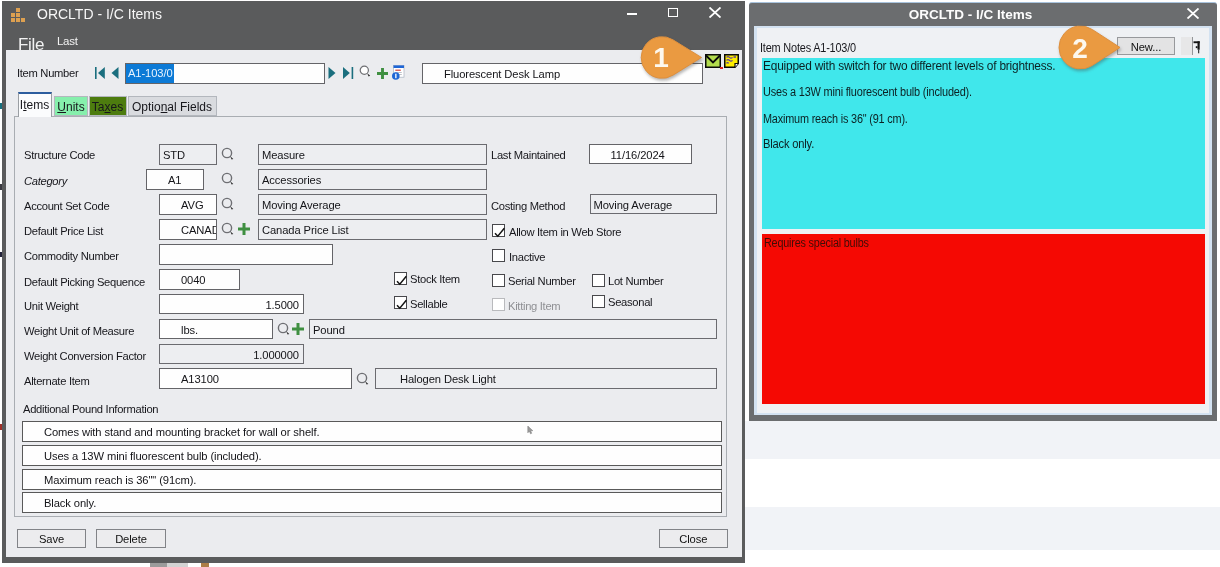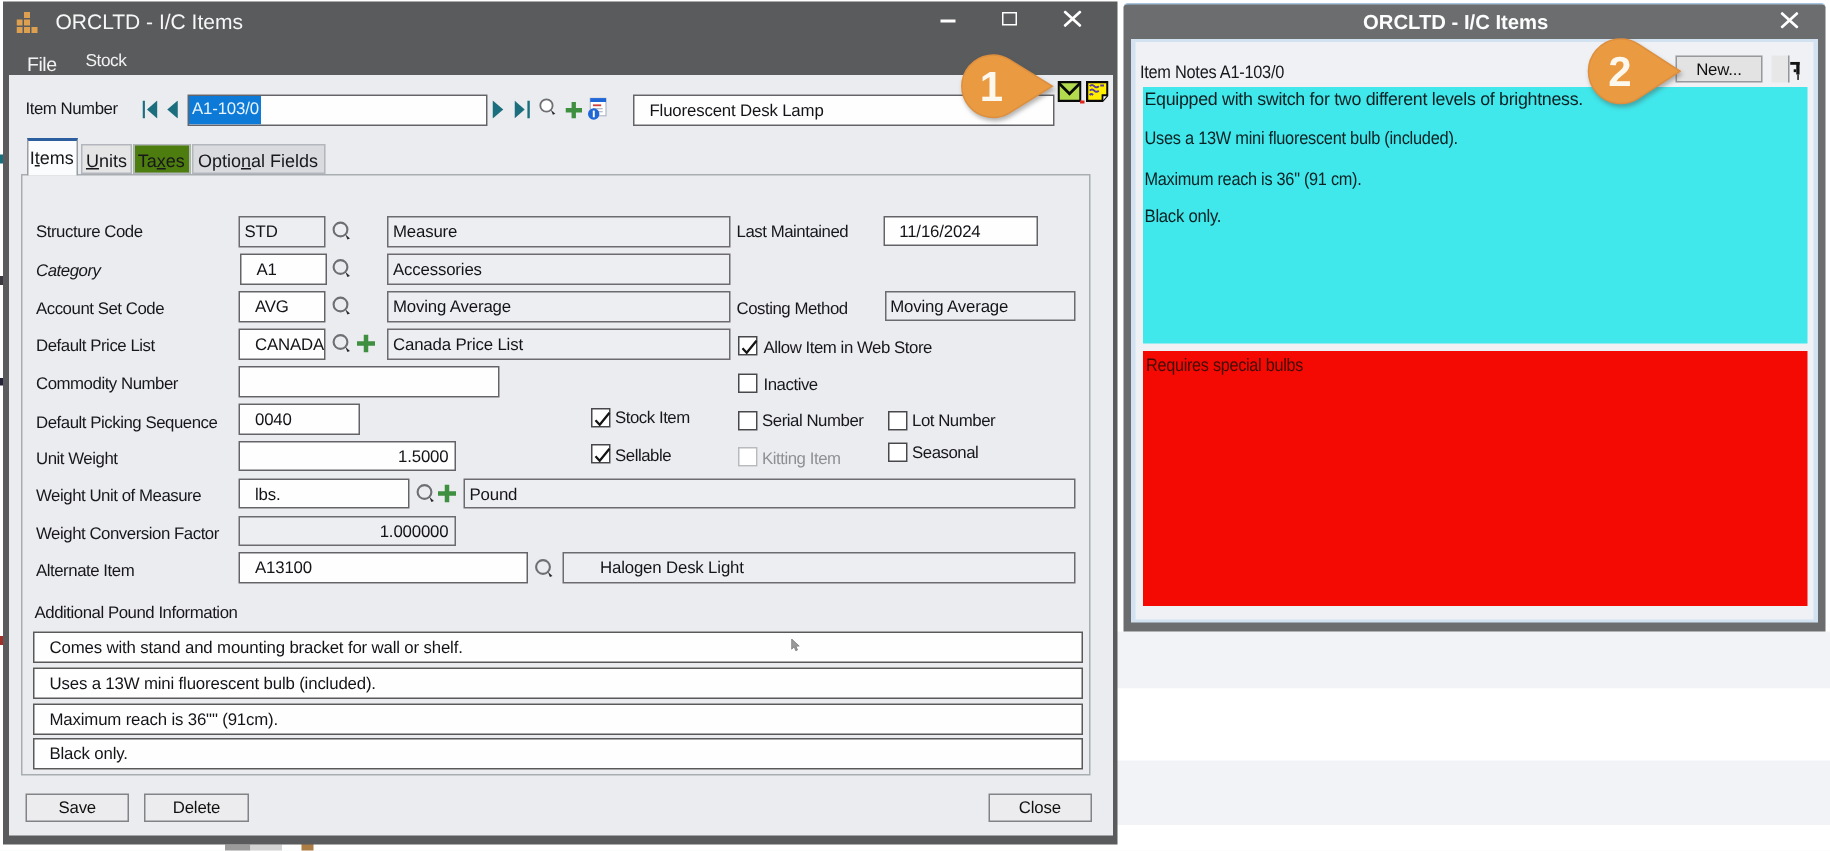--- a/index.html
+++ b/index.html
@@ -1,21 +1,21 @@
 <!DOCTYPE html>
 <html><head>
 <meta charset="utf-8">
 <style>
 * { margin:0; padding:0; box-sizing:border-box; }
 html,body { width:1220px; height:567px; overflow:hidden; background:#ffffff;
   font-family:"Liberation Sans", sans-serif; }
 .abs { position:absolute; }
 .lbl { position:absolute; font-size:11.2px; letter-spacing:-0.3px; color:#17171c; white-space:nowrap; }
 .fld { position:absolute; background:#fefefe; border:1px solid #646468;
-  font-size:11.2px; letter-spacing:-0.1px; color:#141418; padding:4px 0 0 10px; white-space:nowrap; overflow:hidden; }
+  font-size:11.2px; letter-spacing:-0.1px; color:#141418; padding:4px 0 0 21px; white-space:nowrap; overflow:hidden; }
 .dfld { position:absolute; background:#edeef1; border:1px solid #6b6b70;
   font-size:11.2px; letter-spacing:-0.1px; color:#141418; padding:4px 0 0 3px; white-space:nowrap; overflow:hidden; }
 .cb { position:absolute; width:13px; height:13px; background:#fff; border:1px solid #48484c; }
 .btn { position:absolute; background:#ececee; border:1px solid #818387;
   font-size:11.2px; letter-spacing:-0.1px; color:#111; text-align:center; padding-top:3px; }
 </style>
 </head>
 <body>
 
 <div class="abs" style="left:600px; top:421px; width:620px; height:38px; background:#f1f3f7;"></div>
@@ -48,22 +48,22 @@
   </svg>
 </div>
 <div class="lbl" style="left:37px; top:6px; font-size:14px; letter-spacing:0; color:#f7f7f7;">ORCLTD - I/C Items</div>
 
 <div class="abs" style="left:627px; top:12.5px; width:10px; height:2px; background:#fff;"></div>
 <div class="abs" style="left:668px; top:8px; width:10px; height:9px; border:1.5px solid #fff;"></div>
 <svg class="abs" style="left:709px; top:7px;" width="12" height="11">
   <path d="M0.5,0.5 L11.5,10.5 M11.5,0.5 L0.5,10.5" stroke="#fff" stroke-width="1.8"></path>
 </svg>
 
-<div class="lbl" style="left:18px; top:35px; font-size:13px; color:#f2f2f2;">File</div>
-<div class="lbl" style="left:57px; top:35px; font-size:11.5px; color:#f2f2f2;">Stock</div>
+<div class="lbl" style="left:18px; top:35px; font-size:17px; color:#f2f2f2;">File</div>
+<div class="lbl" style="left:57px; top:35px; font-size:11.5px; color:#f2f2f2;">Last</div>
 
 <div class="lbl" style="left:17px; top:67px;">Item Number</div>
 <svg class="abs" style="left:94.5px; top:67px;" width="11" height="12">
   <rect x="0" y="0" width="1.6" height="12" fill="#1a6e7e"></rect>
   <path d="M9.8,0 L3,6 L9.8,12 Z" fill="#1a6e7e"></path>
 </svg>
 <svg class="abs" style="left:110.5px; top:67px;" width="8" height="12">
   <path d="M7.5,0 L0.5,6 L7.5,12 Z" fill="#1a6e7e"></path>
 </svg>
 <div class="fld" style="left:125px; top:63px; width:200px; height:21px; padding:0;">
@@ -99,37 +99,37 @@
   <path d="M1,1.5 L8,8.5 L15,1.5" fill="none" stroke="#0a0a0a" stroke-width="1.8"></path>
 </svg>
 <div class="abs" style="left:719.5px; top:66.5px; width:3px; height:2px; background:#e02820;"></div>
 <svg class="abs" style="left:724px; top:54px;" width="15" height="14">
   <path d="M0.75,0.75 H14.25 V9.5 L11,13.25 H0.75 Z" fill="#ffee00" stroke="#0a0a0a" stroke-width="1.5"></path>
   <path d="M14.25,9.5 L11,9.5 L11,13.25" fill="#ffffff" stroke="#0a0a0a" stroke-width="1.2"></path>
   <path d="M2.5,3.4 q1.5,-1.6 3,0 q1.5,1.6 3,0 M9.5,3.0 h2.5 M2.5,6.4 q1.5,-1.6 3,0 q1.5,1.6 3,0 M2.5,9.4 q1,-1.4 2.2,0" fill="none" stroke="#5b3f9e" stroke-width="1.3"></path>
 </svg>
 
 <div class="abs" style="left:13.5px; top:116px; width:713px; height:401px; border:1px solid #a9adb2;"></div>
-<div class="abs" style="left:54px; top:96px; width:34px; height:20px; background:#e5e5e5; border:1px solid #b3b7bd; font-size:12px; color:#17171c; text-align:center; padding-top:3px;"><span style="text-decoration:underline">U</span>nits</div>
+<div class="abs" style="left:54px; top:96px; width:34px; height:20px; background:#86efac; border:1px solid #b3b7bd; font-size:12px; color:#17171c; text-align:center; padding-top:3px;"><span style="text-decoration:underline">U</span>nits</div>
 <div class="abs" style="left:88.5px; top:96px; width:38px; height:20px; background:#4d7c0f; border:1px solid #b3b7bd; font-size:12px; color:#17171c; text-align:center; padding-top:3px;">Ta<span style="text-decoration:underline">x</span>es</div>
 <div class="abs" style="left:127.5px; top:96px; width:89px; height:20px; background:#d9dbdf; border:1px solid #b3b7bd; font-size:12px; color:#17171c; text-align:center; padding-top:3px;">Optio<span style="text-decoration:underline">n</span>al Fields</div>
 <div class="abs" style="left:17.5px; top:92px; width:34px; height:25px; background:#fbfcfd; border:1px solid #9a9ea3; border-top:2.5px solid #2c5d9e; border-bottom:none; font-size:12px; color:#17171c; text-align:center; padding-top:4px;">I<span style="text-decoration:underline">t</span>ems</div>
 
 <div class="lbl" style="left:24px; top:149px;">Structure Code</div>
 <div class="dfld" style="left:159px; top:143.5px; width:58px; height:21px;">STD</div>
 <svg class="abs" style="left:221px; top:147px;" width="14" height="14">
   <circle cx="6" cy="6" r="4.6" fill="#edeef1" stroke="#6e6f73" stroke-width="1.4"></circle>
   <path d="M9.2,9.2 L12.3,12.0 L10.6,12.6 Z" fill="#2a2a2a"></path>
 </svg>
 <div class="dfld" style="left:258px; top:143.5px; width:229px; height:21px;">Measure</div>
 <div class="lbl" style="left:491px; top:149px;">Last Maintained</div>
 <div class="fld" style="left:588.5px; top:143.5px; width:103px; height:20.5px;">11/16/2024</div>
 
 <div class="lbl" style="left:24px; top:174.5px;font-style:italic;">Category</div>
-<div class="fld" style="left:160px; top:168.5px; width:58px; height:21px;">A1</div>
+<div class="fld" style="left:146px; top:168.5px; width:58px; height:21px;">A1</div>
 <svg class="abs" style="left:221px; top:172px;" width="14" height="14">
   <circle cx="6" cy="6" r="4.6" fill="#ebecef" stroke="#6e6f73" stroke-width="1.4"></circle>
   <path d="M9.2,9.2 L12.3,12.0 L10.6,12.6 Z" fill="#2a2a2a"></path>
 </svg>
 <div class="dfld" style="left:258px; top:168.5px; width:229px; height:21px;">Accessories</div>
 
 <div class="lbl" style="left:24px; top:200px;">Account Set Code</div>
 <div class="fld" style="left:159px; top:193.5px; width:58px; height:21px;">AVG</div>
 <svg class="abs" style="left:221px; top:197px;" width="14" height="14">
   <circle cx="6" cy="6" r="4.6" fill="#ebecef" stroke="#6e6f73" stroke-width="1.4"></circle>

